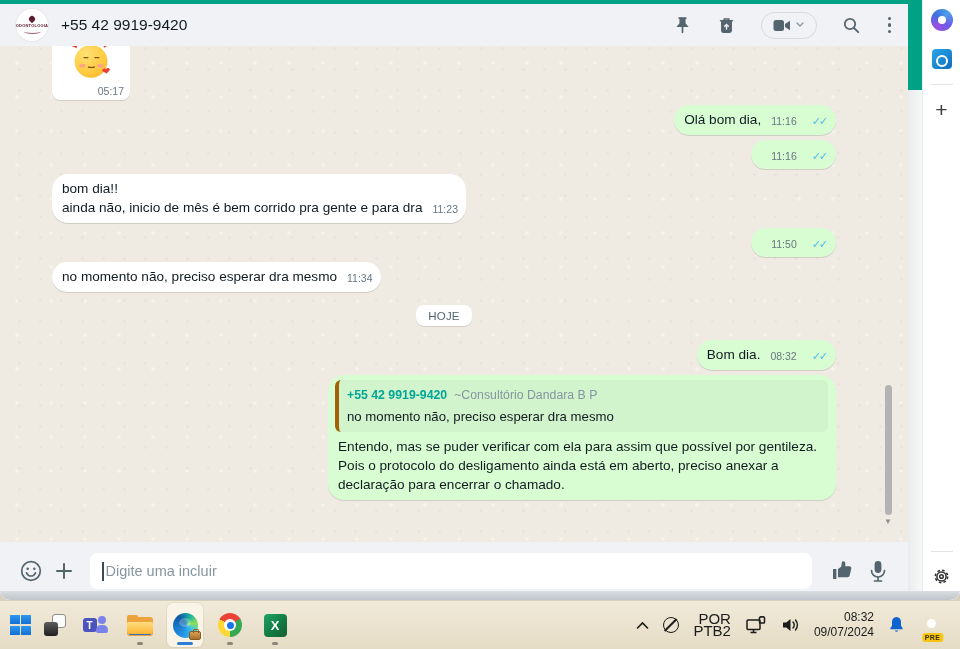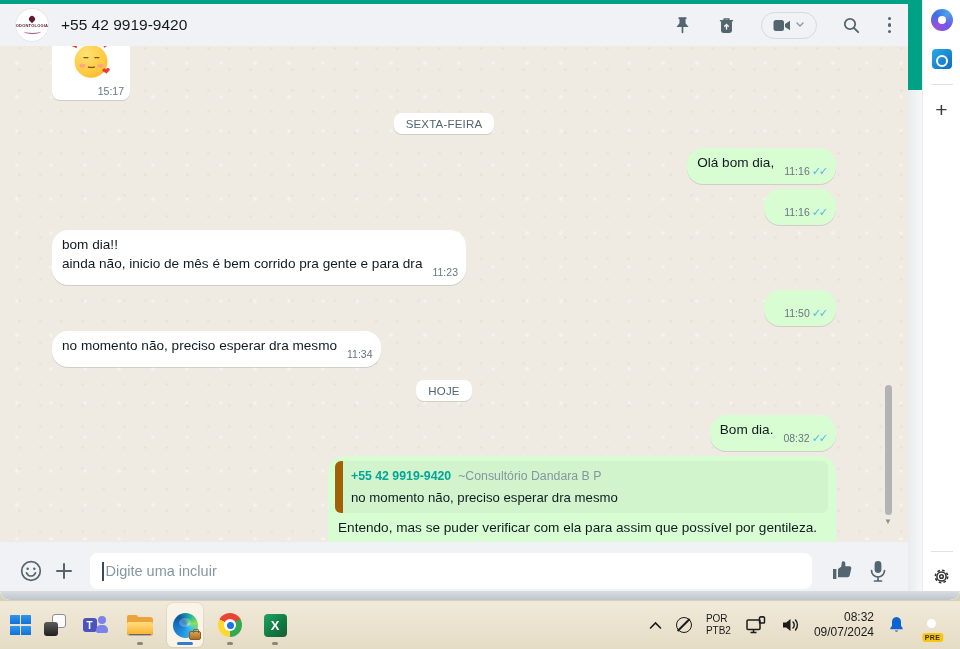--- a/index.html
+++ b/index.html
@@ -32,24 +32,24 @@
     background-size:34px 34px,21px 21px;background-position:0 0,9px 13px}
   #messages{position:absolute;left:0;right:0;top:0;padding:0 72px 6px 52px;display:flex;flex-direction:column}
   .m-row{display:flex;margin-top:5px}
   .m-row.out{justify-content:flex-end}
   .m-row.in{justify-content:flex-start}
   .chip-row{display:flex;justify-content:center;margin:13px 0 9px}
   .date-chip{background:#fff;border-radius:8px;padding:5px 12px 4px;font-size:11.5px;color:#54656f;box-shadow:0 1px .5px rgba(11,20,26,.13);letter-spacing:.2px}
   .bubble{max-width:570px;background:#fff;border-radius:16px;padding:5px 9px 6px 10px;box-shadow:0 1px .5px rgba(11,20,26,.13);font-size:13.6px;line-height:19px;color:#111b21;cursor:pointer}
   .bubble.out{background:#d9fdd3}
   .bubble.wide{width:508px}
-  .meta{float:right;display:inline-flex;align-items:center;gap:2px;margin:9px -1px -3px 10px}
+  .meta{float:right;display:inline-flex;align-items:center;gap:15px;margin:2px -1px -3px 10px}
   .time{font-size:10.5px;color:#667781;white-space:nowrap}
   .ticks{color:#53bdeb;font-size:11.5px;letter-spacing:-2.5px;padding-right:2px;line-height:11px}
-  .quote{background:#d1f4cc;border-left:8px solid #a16207;border-radius:6px;padding:5px 10px 7px 8px;margin:0 -1px 5px -3px;cursor:pointer}
+  .quote{background:#d1f4cc;border-left:4px solid #a16207;border-radius:6px;padding:5px 10px 7px 8px;margin:0 -1px 5px -3px;cursor:pointer}
   .q-sender{color:#02a698;font-weight:bold;font-size:12.3px}
   .q-suffix{color:#8696a0;font-size:12.3px;margin-left:7px}
   .q-text{color:#111b21;font-size:13.2px;margin-top:3px;line-height:17px}
   .sticker-row{margin-top:-10px}
   .sticker-bubble{width:78px;height:64px;background:#fff;border-radius:8px;box-shadow:0 1px .5px rgba(11,20,26,.13);position:relative;display:flex;align-items:flex-start;justify-content:center;cursor:pointer}
   .sticker-time{position:absolute;right:6px;bottom:3px;font-size:10.5px;color:#667781}
 
   
   .hface{position:relative;width:60px;height:60px;display:block}
   .hface .face{position:absolute;left:9px;top:9px;width:42px;height:42px;border-radius:50%;background:radial-gradient(circle at 35% 28%,#ffe173,#ffc93d 62%,#f2a61e)}
@@ -126,21 +126,21 @@
   .edge-badge{position:absolute;right:-3px;bottom:-2px;width:12px;height:9px;background:linear-gradient(#d8a256,#a86f2a);border:1px solid #8a5c1d;border-radius:2px}
   .edge-badge::before{content:"";position:absolute;left:3px;top:-3px;width:4px;height:3px;border:1px solid #8a5c1d;border-bottom:none;border-radius:2px 2px 0 0}
   .chrome{position:relative;width:24px;height:24px;border-radius:50%;background:conic-gradient(from -60deg,#ea4335 0 33%,#34a853 0 66%,#fdd835 0 100%)}
   .chrome::before{content:"";position:absolute;left:6px;top:6px;width:12px;height:12px;border-radius:50%;background:#fff}
   .chrome::after{content:"";position:absolute;left:8.5px;top:8.5px;width:7px;height:7px;border-radius:50%;background:#1a73e8}
   .excel{width:23px;height:23px;border-radius:4px;background:linear-gradient(135deg,#21a366,#107c41 55%,#185c37);color:#fff;font-weight:bold;font-size:13px;display:flex;align-items:center;justify-content:center}
   .tb-right{margin-left:auto;display:flex;align-items:center;gap:14px;padding-right:4px}
   .tray-btn{cursor:pointer;display:flex;align-items:center;justify-content:center}
   .slashcircle{position:relative;width:16px;height:16px;border:1.6px solid #1b1b1b;border-radius:50%}
   .slashcircle::after{content:"";position:absolute;left:-2px;top:6px;width:17px;height:1.6px;background:#1b1b1b;transform:rotate(-45deg)}
-  .lang{font-size:10px;line-height:12.5px;color:#1b1b1b;text-align:left;cursor:pointer}
+  .lang{font-size:15px;line-height:12.5px;color:#1b1b1b;text-align:right;cursor:pointer}
   .clock{font-size:12px;line-height:15px;color:#1b1b1b;text-align:right;cursor:pointer}
   .cop-tray{position:relative;width:27px;height:27px;cursor:pointer}
   .cop-tray .orb{width:25px;height:25px;border-radius:50%;background:conic-gradient(from 20deg,#2ba3f3,#7b5bf5 30%,#e052c4 60%,#f59b42 82%,#2ba3f3)}
   .cop-tray .orb::after{content:"";position:absolute;left:8px;top:7px;width:9px;height:9px;border-radius:50%;background:#fff}
   .cop-pre{position:absolute;left:50%;transform:translateX(-50%);bottom:-3px;background:#f8c513;color:#3a2f00;font-size:7px;font-weight:bold;padding:1px 3px;border-radius:3px;letter-spacing:.3px}
 </style>
 </head>
 <body>
 
 <div class="screen">
@@ -207,25 +207,22 @@
                   <span class="face"></span>
                   <span class="eye l"></span>
                   <span class="eye r"></span>
                   <span class="mouth"></span>
                   <span class="blush l"></span>
                   <span class="blush r"></span>
                   <span class="hh h1">❤</span>
                   <span class="hh h2">❤</span>
                   <span class="hh h3">❤</span>
                 </span>
-                <span class="sticker-time">15:17</span>
+                <span class="sticker-time">05:17</span>
               </div>
-            </div>
-            <div class="chip-row">
-              <div class="date-chip">SEXTA-FEIRA</div>
             </div>
             <div class="m-row out">
               <div class="bubble out"><span class="msg-text">Olá bom dia,</span><span class="meta">
                   <span class="time">11:16</span>
                   <span class="ticks">✓✓</span>
                 </span></div>
             </div>
             <div class="m-row out">
               <div class="bubble out"><span class="meta">
                   <span class="time">11:16</span>

